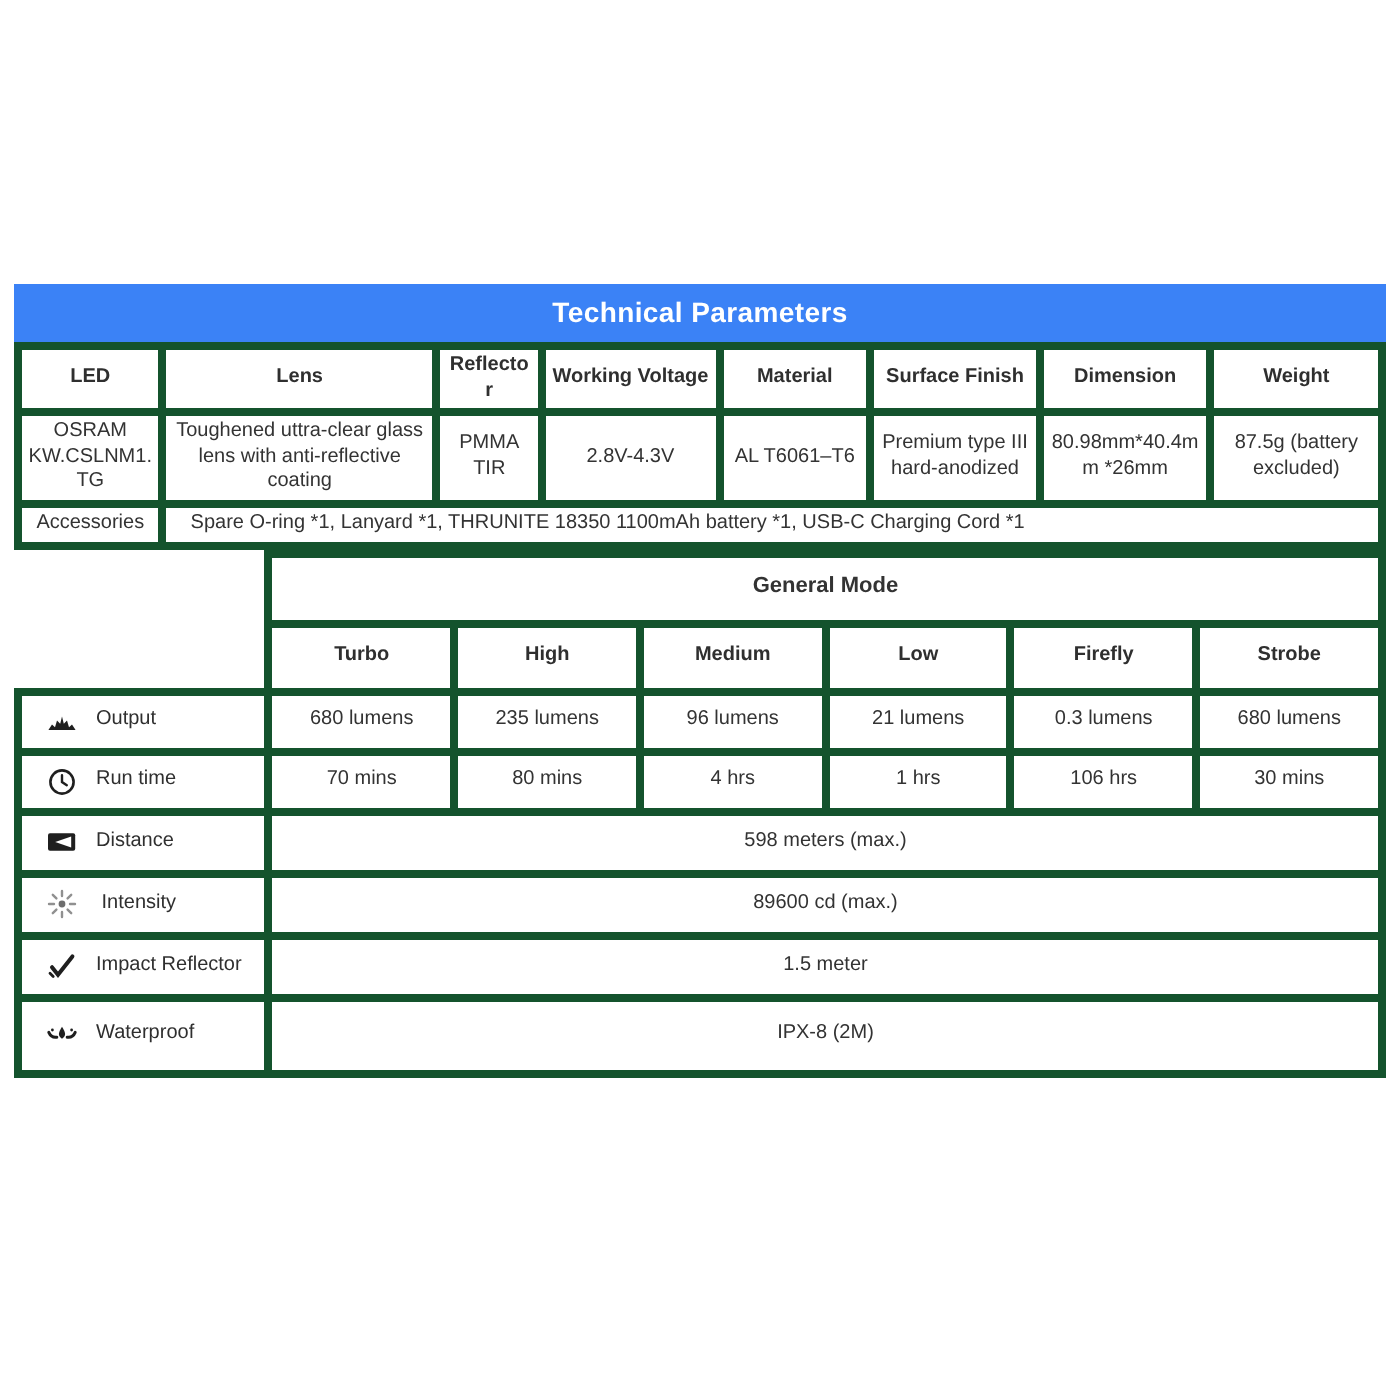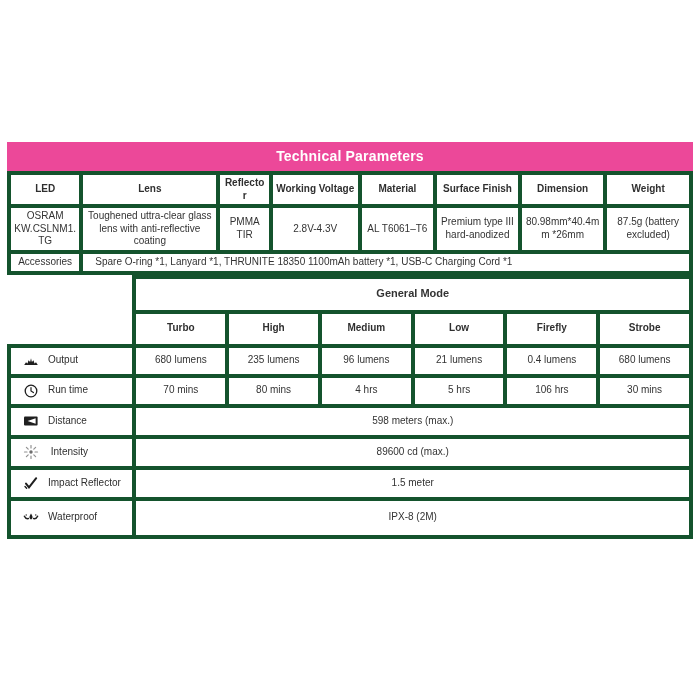--- a/index.html
+++ b/index.html
@@ -3,21 +3,21 @@
 <meta charset="utf-8">
 <style>
   html,body { margin:0; padding:0; background:#ffffff; }
   .page {
     width:700px; height:700px; position:relative; background:#ffffff;
     font-family:"Liberation Sans", sans-serif; overflow:hidden;
   }
   .content { position:absolute; left:7px; top:142px; width:686px; }
 
   .title-bar {
-    background:#ec4899; color:#ffffff; font-weight:bold; font-size:14px;
+    background:#3b82f6; color:#ffffff; font-weight:bold; font-size:14px;
     text-align:center; height:29px; line-height:29px; letter-spacing:0.2px;
   }
   .title-bar.second { margin-top:4px; }
 
   table { width:100%; border-collapse:collapse; table-layout:fixed; }
   th, td {
     border:4px solid #14532d; font-size:10px; color:#333333;
     text-align:center; vertical-align:middle; padding:2px 3px;
     box-sizing:border-box; line-height:1.25; word-wrap:break-word;
   }
@@ -125,40 +125,40 @@
                     <path fill="#1f1f1f" d="M1.2 12 L3 9.3 L4.5 10.6 L5.5 7.2 L7.1 8.9 L8 5.3 L8.9 8.9 L10.5 7.2 L11.5 10.6 L13 9.3 L14.8 12 Z"></path>
                   </svg>
             </span>
             <span class="label-text">Output</span>
           </span>
         </td>
         <td>680 lumens</td>
         <td>235 lumens</td>
         <td>96 lumens</td>
         <td>21 lumens</td>
-        <td>0.4 lumens</td>
+        <td>0.3 lumens</td>
         <td>680 lumens</td>
       </tr>
 
       <tr class="row-h30">
         <td class="label-cell">
           <span class="label-inner">
             <span class="icon">
               <svg viewBox="0 0 16 16">
                 <circle cx="8" cy="8" r="5.8" fill="none" stroke="#1f1f1f" stroke-width="1.3"></circle>
                 <path d="M8 4.6 L8 8 L10.4 9.6" fill="none" stroke="#1f1f1f" stroke-width="1.2" stroke-linecap="round"></path>
               </svg>
             </span>
             <span class="label-text">Run time</span>
           </span>
         </td>
         <td>70 mins</td>
         <td>80 mins</td>
         <td>4 hrs</td>
-        <td>5 hrs</td>
+        <td>1 hrs</td>
         <td>106 hrs</td>
         <td>30 mins</td>
       </tr>
 
       <tr class="row-h31">
         <td class="label-cell">
           <span class="label-inner">
             <span class="icon">
               <svg viewBox="0 0 16 16">
                 <rect x="1" y="3.6" width="13.6" height="8.8" rx="1" fill="#1f1f1f"></rect>

